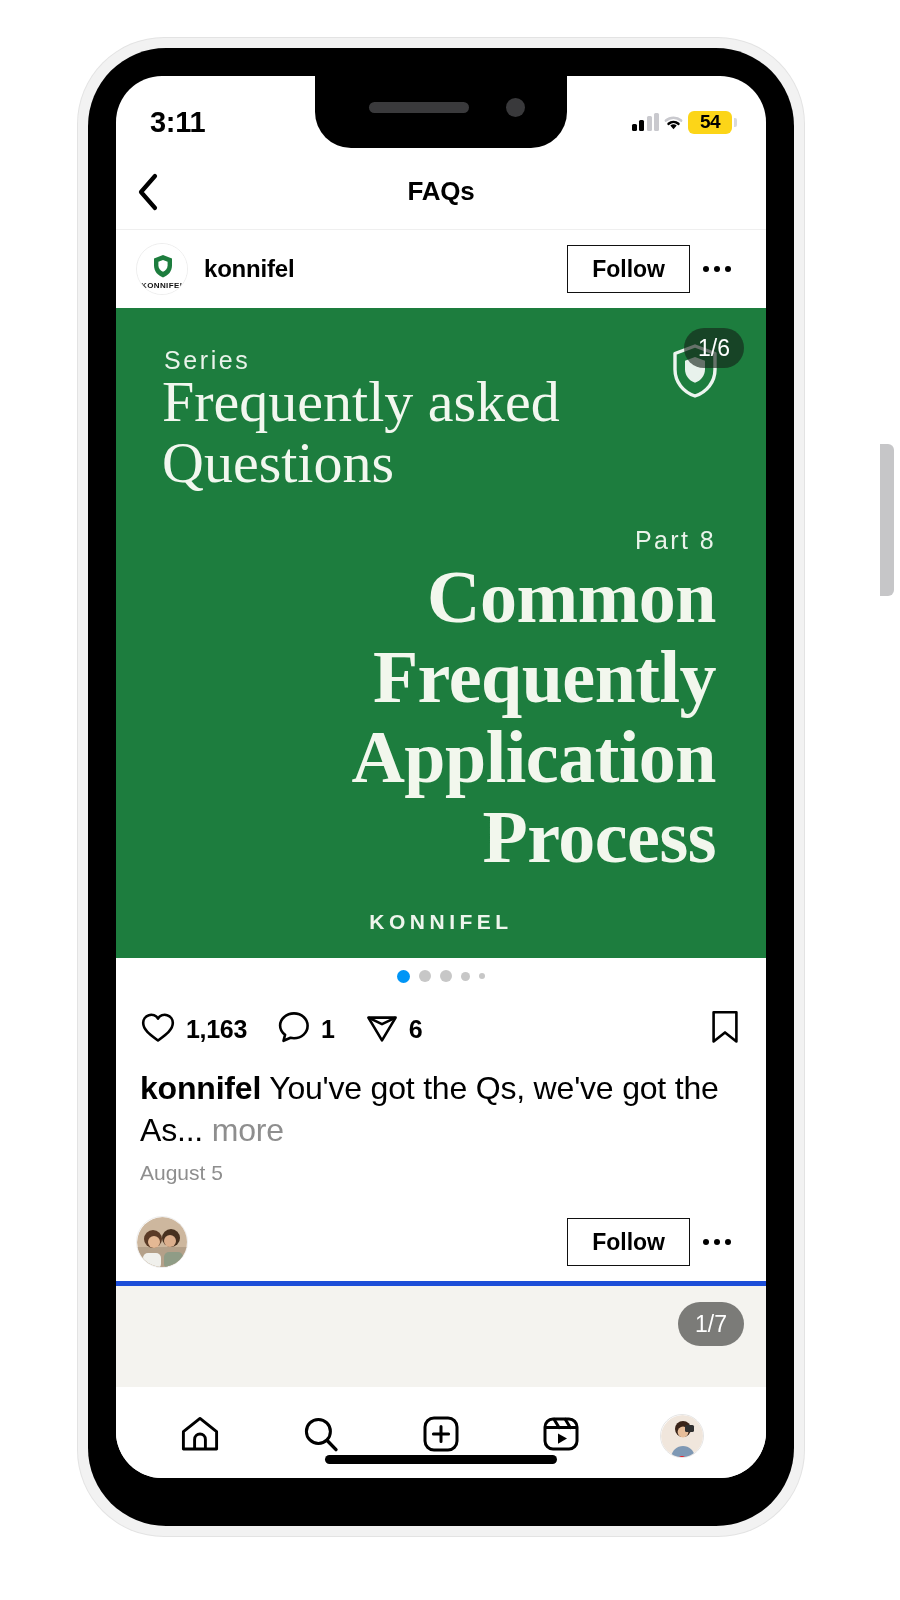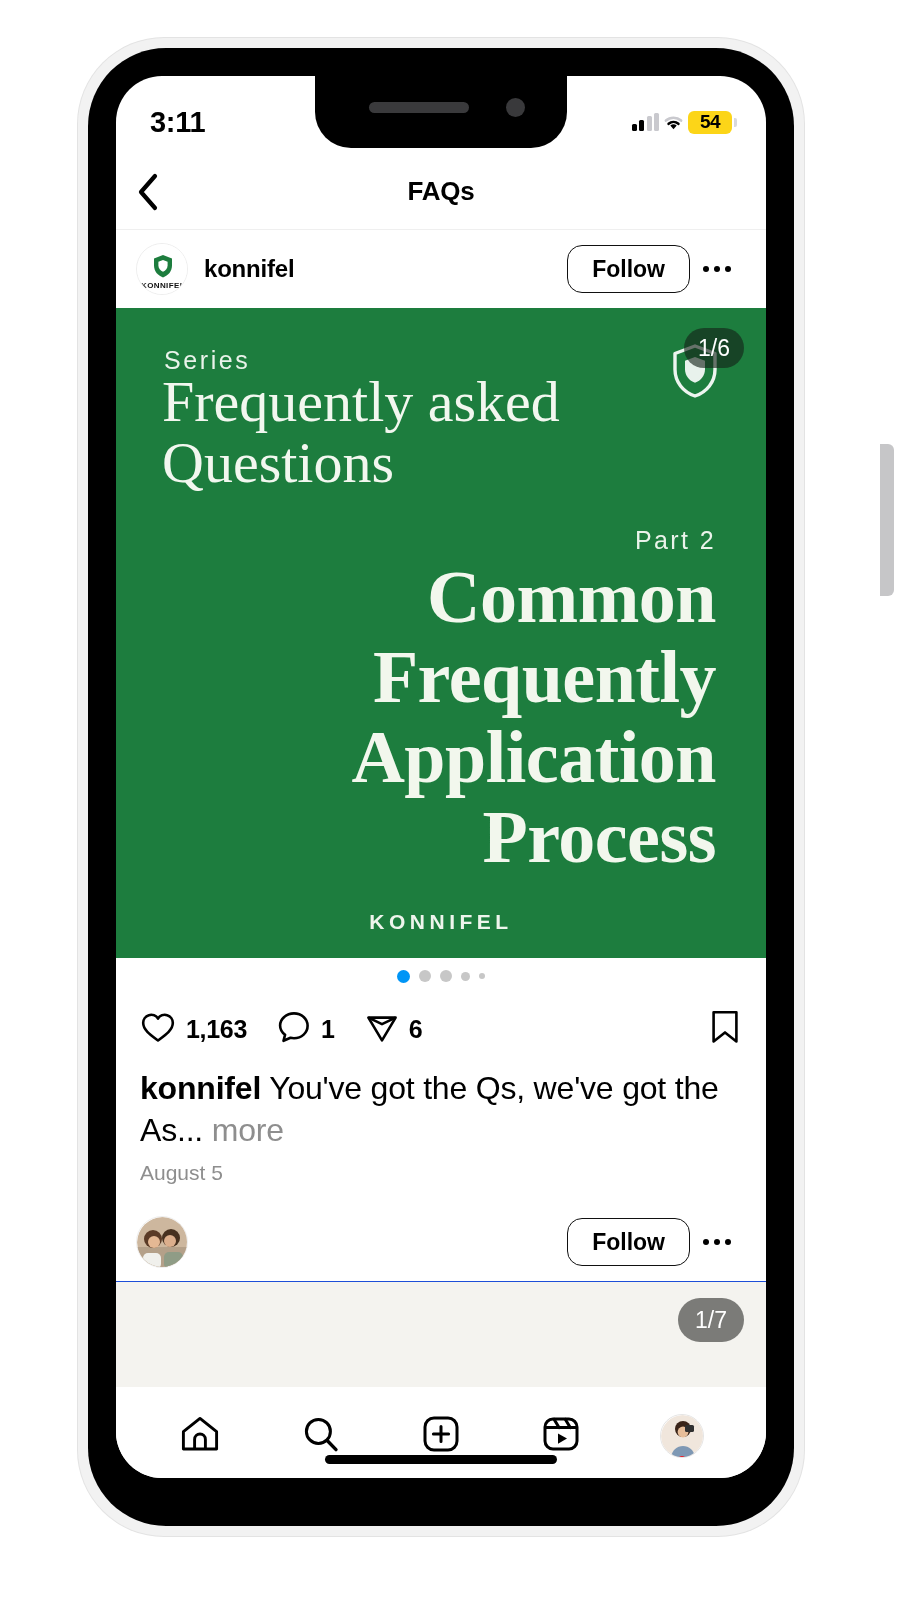--- a/index.html
+++ b/index.html
@@ -119,21 +119,21 @@
     border: 1px solid #eee; background: #fff;
   }
   .uname {
     margin-left: 16px; font-size: 24px; font-weight: 600;
     color: #000; letter-spacing: -0.2px;
     display: flex; align-items: center; gap: 7px;
   }
   .verified { width: 20px; height: 20px; flex: 0 0 20px; }
   .spacer { flex: 1; }
   .follow-btn {
-    border: 1.5px solid #111; border-radius: 15px;
+    border: 1.5px solid #111; border-radius: 0;
     padding: 0 24px; height: 48px; background: #fff;
     font-size: 23px; font-weight: 600; color: #000;
     font-family: "Liberation Sans", sans-serif;
     display: flex; align-items: center; justify-content: center;
   }
   .more-dots {
     width: 54px; height: 48px; display: flex; align-items: center;
     justify-content: center; gap: 5px;
   }
   .more-dots i { width: 6px; height: 6px; border-radius: 50%; background: #000; display: block; }
@@ -198,21 +198,21 @@
     color: #000; letter-spacing: -0.2px;
   }
   #cap-user { font-weight: 700; }
   #cap-more { color: #8e8e8e; }
   #date {
     padding: 10px 24px 0 24px; font-size: 21px; color: #8e8e8e;
   }
 
   #post2-body {
     height: 106px; background: #f4f3ef; position: relative;
-    border-top: 1px solid #1d4ed8;
+    border-top: 5px solid #1d4ed8;
   }
   #post2-count {
     position: absolute; right: 22px; top: 16px;
     padding: 0 17px; height: 44px; background: #7b7b78;
     border-radius: 24px; display: flex; align-items: center;
     justify-content: center; color: #fff; font-size: 23px; font-weight: 500;
   }
 
   
   #tabbar {
@@ -301,21 +301,21 @@
         <div class="more-dots">
           <i></i>
             <i></i>
             <i></i>
         </div>
       </div>
 
       <div id="card">
         <div id="card-series">Series</div>
         <div id="card-heading">Frequently asked Questions</div>
-        <div id="card-part">Part 2</div>
+        <div id="card-part">Part 8</div>
         <div id="card-title">Common Frequently Application Process</div>
         <div id="card-brand">KONNIFEL</div>
 
         <div id="card-watermark">
           <svg width="66" height="66" viewBox="0 0 66 66">
             <path d="M33 8l20 7.5v16c0 12.4-8.2 22.6-20 26.5-11.8-3.9-20-14.1-20-26.5v-16z" fill="none" stroke="#ffffff" stroke-width="3.4" stroke-linejoin="round" opacity=".92"></path>
             <path d="M33 19l10 3.8v8.4c0 6.3-4.1 11.5-10 13.5-5.9-2-10-7.2-10-13.5v-8.4z" fill="#ffffff" opacity=".9"></path>
           </svg>
         </div>
         <div id="card-count">1/6</div>

